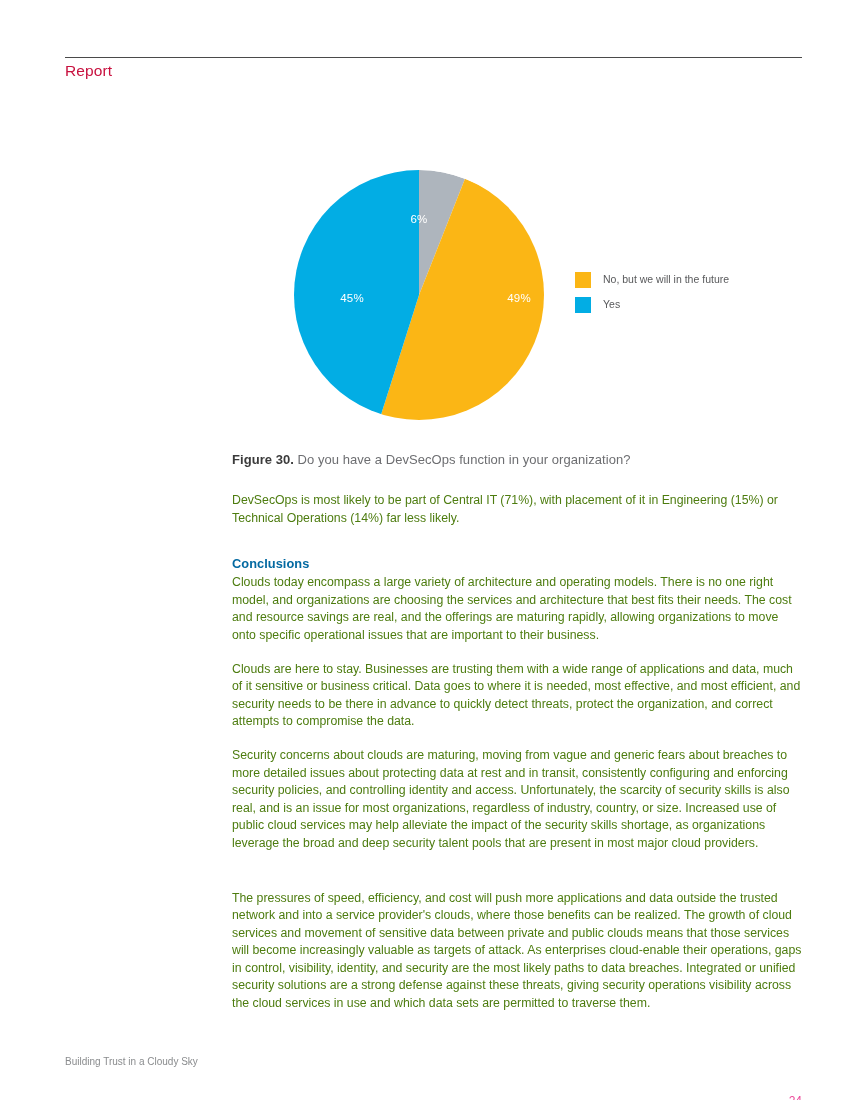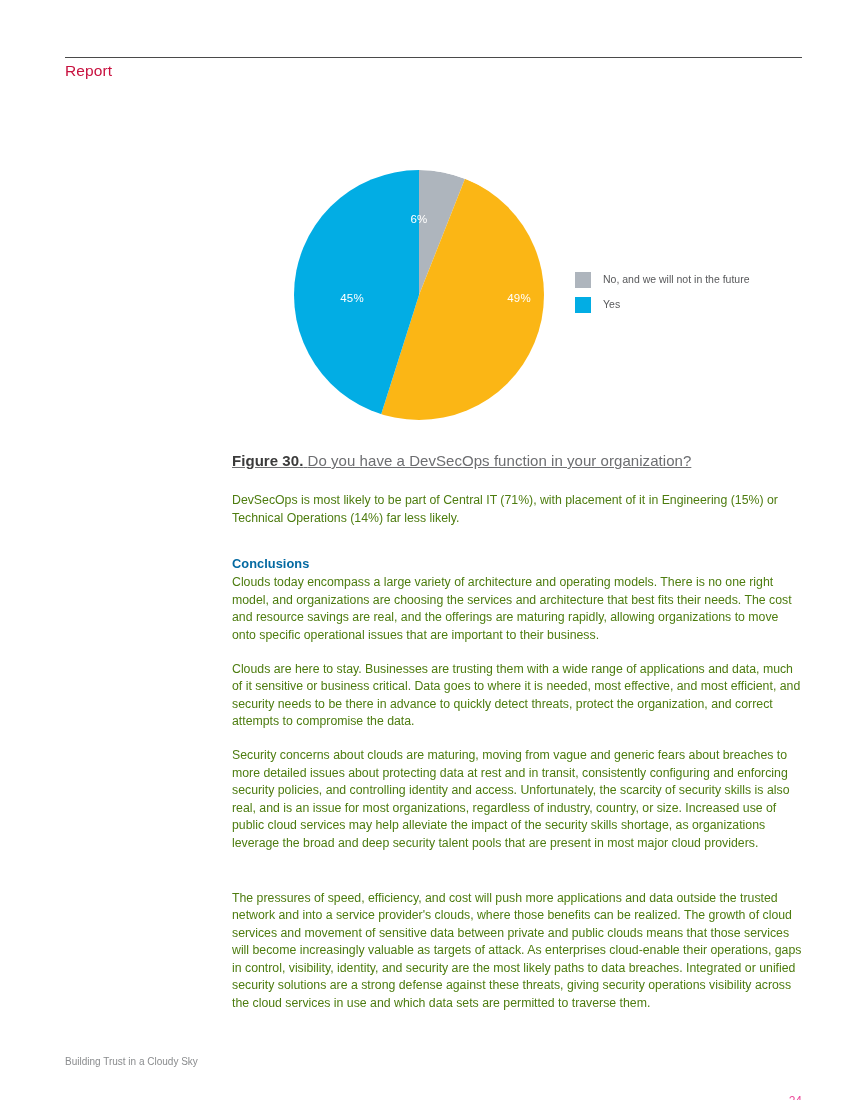--- a/index.html
+++ b/index.html
@@ -100,24 +100,23 @@
     color: #58595b;
     white-space: nowrap;
     line-height: 1;
   }
 
   
   .caption {
     position: absolute;
     left: 225px;
     top: 452px;
-    font-size: 15px;
+    font-size: 13px;
     color: #6d6e71;
     letter-spacing: 0.05px;
-    text-decoration: underline;
   }
   .caption b {
     color: #3b3b3b;
     font-weight: bold;
   }
 
   
   .body-col {
     position: absolute;
     left: 225px;
@@ -179,22 +178,22 @@
 
         <path d="M125,125 L86.37,246.87 A125,125 0 0,1 125,0 Z" fill="#02ade4"></path>
       </svg>
       <span class="slice-label lbl-gray">6%</span>
       <span class="slice-label lbl-orange">49%</span>
       <span class="slice-label lbl-blue">45%</span>
     </div>
 
     <div class="legend">
       <div class="legend-row">
-        <span class="legend-swatch" style="background:#aeb5bd"></span>
-        <span class="legend-label">No, and we will not in the future</span>
+        <span class="legend-swatch" style="background:#fbb615"></span>
+        <span class="legend-label">No, but we will in the future</span>
       </div>
       <div class="legend-row">
         <span class="legend-swatch" style="background:#02ade4"></span>
         <span class="legend-label">Yes</span>
       </div>
     </div>
 
   </div>
 
   <div class="caption">

